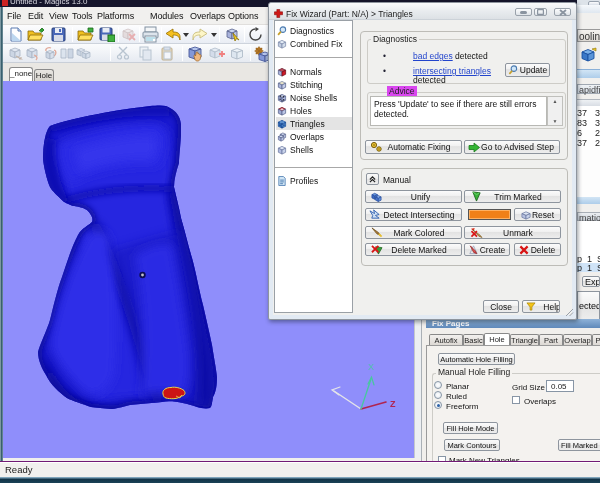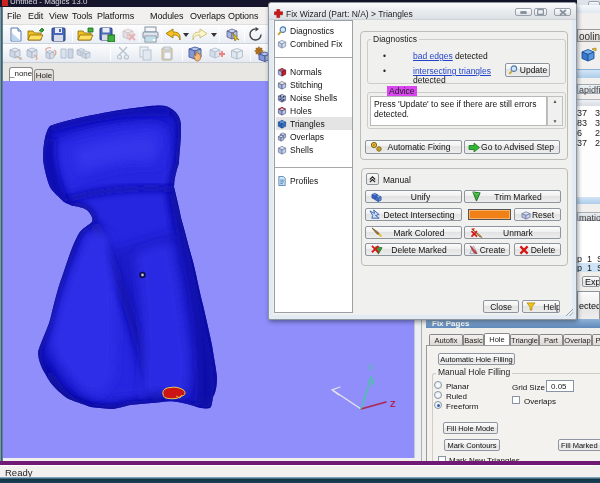--- a/index.html
+++ b/index.html
@@ -14,21 +14,21 @@
 #menubar span{position:absolute;top:4px;font-size:9px;letter-spacing:-0.1px;color:#111;}
 #tb1{left:3px;top:25px;width:597px;height:19px;background:linear-gradient(#fdfdfe,#e9edf4);border-bottom:1px solid #cdd3dc;}
 #tb2{left:3px;top:44px;width:597px;height:19px;background:linear-gradient(#fbfcfd,#e6eaf1);border-bottom:1px solid #c9cfd8;}
 .sep{position:absolute;top:2px;width:1px;height:15px;background:#b9c0cb;border-right:1px solid #fff;}
 #tabbar{left:3px;top:63px;width:597px;height:18px;background:#e9e7e3;}
 .tab{position:absolute;bottom:0;height:12px;border:1px solid #8a8a8a;border-bottom:none;
  border-radius:3px 3px 0 0;font-size:8px;line-height:9px;text-align:center;padding-top:1px;background:linear-gradient(#e8e6e2,#d6d3ce);}
 .tab.sel{background:#fff;height:14px;}
 
 #leftframe{left:0;top:7px;width:3px;height:470px;background:linear-gradient(90deg,#9fb4bd,#39606e,#7694a0);}
-#statusbar{left:0;top:461px;width:600px;height:16px;background:#f1f0ee;border-top:4px solid #701a75;
+#statusbar{left:0;top:461px;width:600px;height:16px;background:#f1f0ee;border-top:1px solid #701a75;
  box-shadow:inset 0 1px 0 #fff;font-size:9.5px;color:#222;padding:2px 0 0 5px;}
 #bottombar{left:0;top:477px;width:600px;height:6px;background:linear-gradient(#9cc3da,#123448 40%,#1b4257);}
 
 #viewport{left:3px;top:81px;width:411px;height:377px;background:#8f8efb;}
 #splitter{left:414px;top:81px;width:7px;height:377px;background:#eceff2;border-left:1px solid #c4c8cc;}
 
 #rightstrip{left:577px;top:0px;width:23px;height:461px;background:#f1f0ee;}
 
 #fixpages{left:421px;top:319px;width:179px;height:142px;background:#f1efec;border-left:1px solid #aab0b6;}
 #fphead{position:absolute;left:4px;top:0px;width:175px;height:9px;background:linear-gradient(#8fb2d8,#5f89ba);

